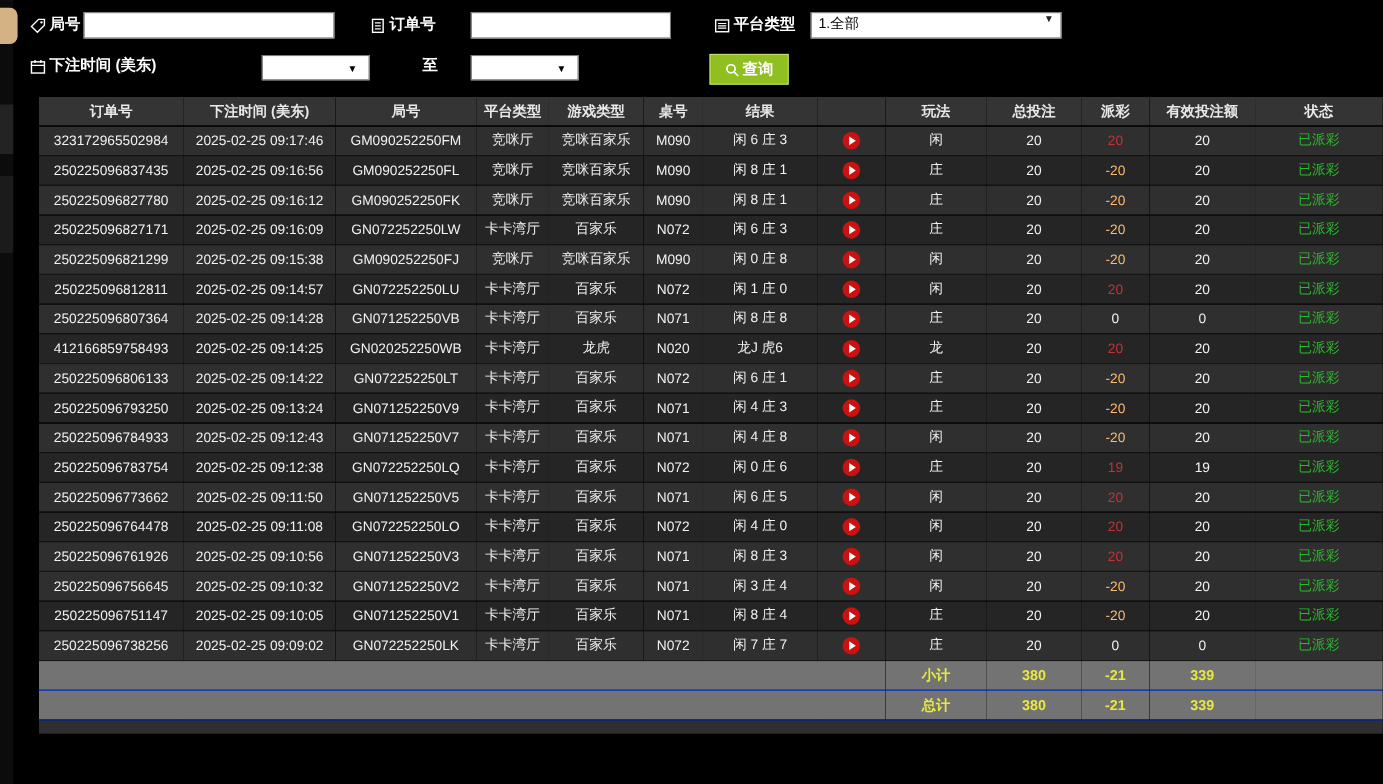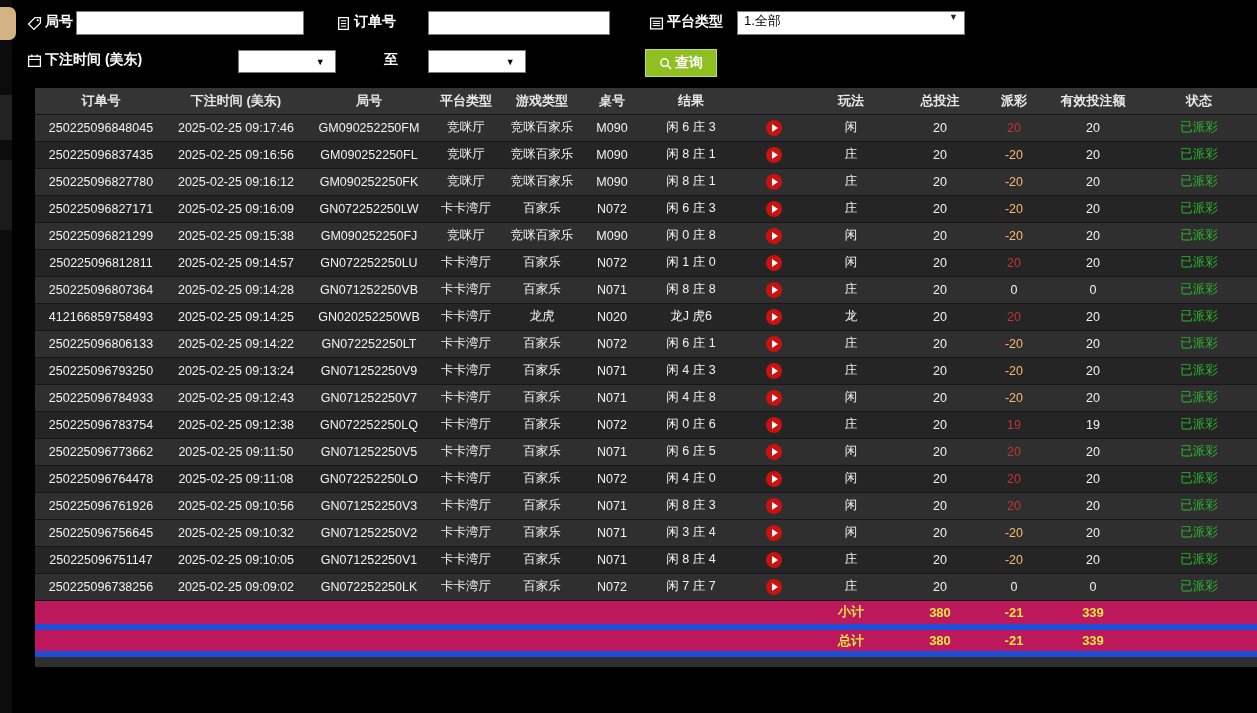--- a/index.html
+++ b/index.html
@@ -72,22 +72,22 @@
   }
   tr.even td { background:#2f2f2f; }
   tr.odd  td { background:#252525; }
 
   td.pay-red   { color:#c03636; }
   td.pay-green { color:#fdba74; }
   td.pay-white { color:#f2f2f2; }
   td.status-cell { color:#2db82d; }
 
   tr.summary td {
-    background:#be185d; color:#e8e840; font-weight:bold; font-size:13px;
-    border-bottom:6px solid #1d4ed8;
+    background:#737373; color:#e8e840; font-weight:bold; font-size:13px;
+    border-bottom:1px solid #1d4ed8;
   }
   tr.empty-tail td { background:#2f2f2f; height:13px; border-bottom:none; }
 
   .play-btn {
     display:inline-flex; align-items:center; justify-content:center;
     width:16px; height:16px; border-radius:50%; background:#cc1111;
     vertical-align:middle; cursor:pointer;
   }
   .play-tri {
     width:0; height:0; margin-left:2px;
@@ -196,21 +196,21 @@
         <th></th>
         <th>玩法</th>
         <th>总投注</th>
         <th>派彩</th>
         <th>有效投注额</th>
         <th>状态</th>
       </tr>
     </thead>
     <tbody>
         <tr class="even">
-    <td>250225096848045</td>
+    <td>323172965502984</td>
     <td>2025-02-25 09:17:46</td>
     <td>GM090252250FM</td>
     <td>竞咪厅</td>
     <td>竞咪百家乐</td>
     <td>M090</td>
     <td>闲 6 庄 3</td>
     <td>
       <span class="play-btn">
               <span class="play-tri"></span>
             </span>

